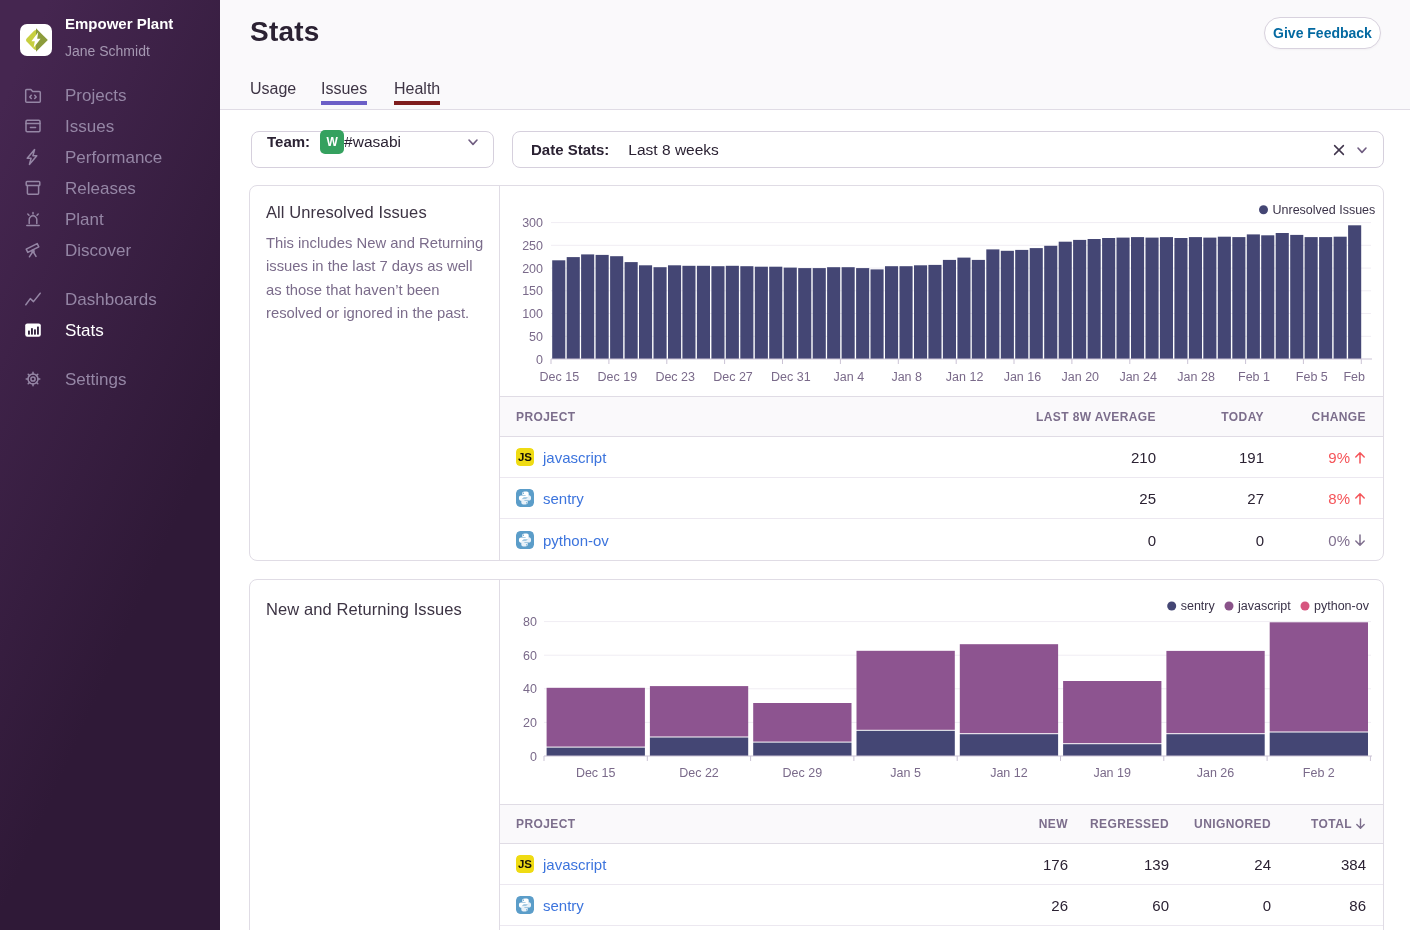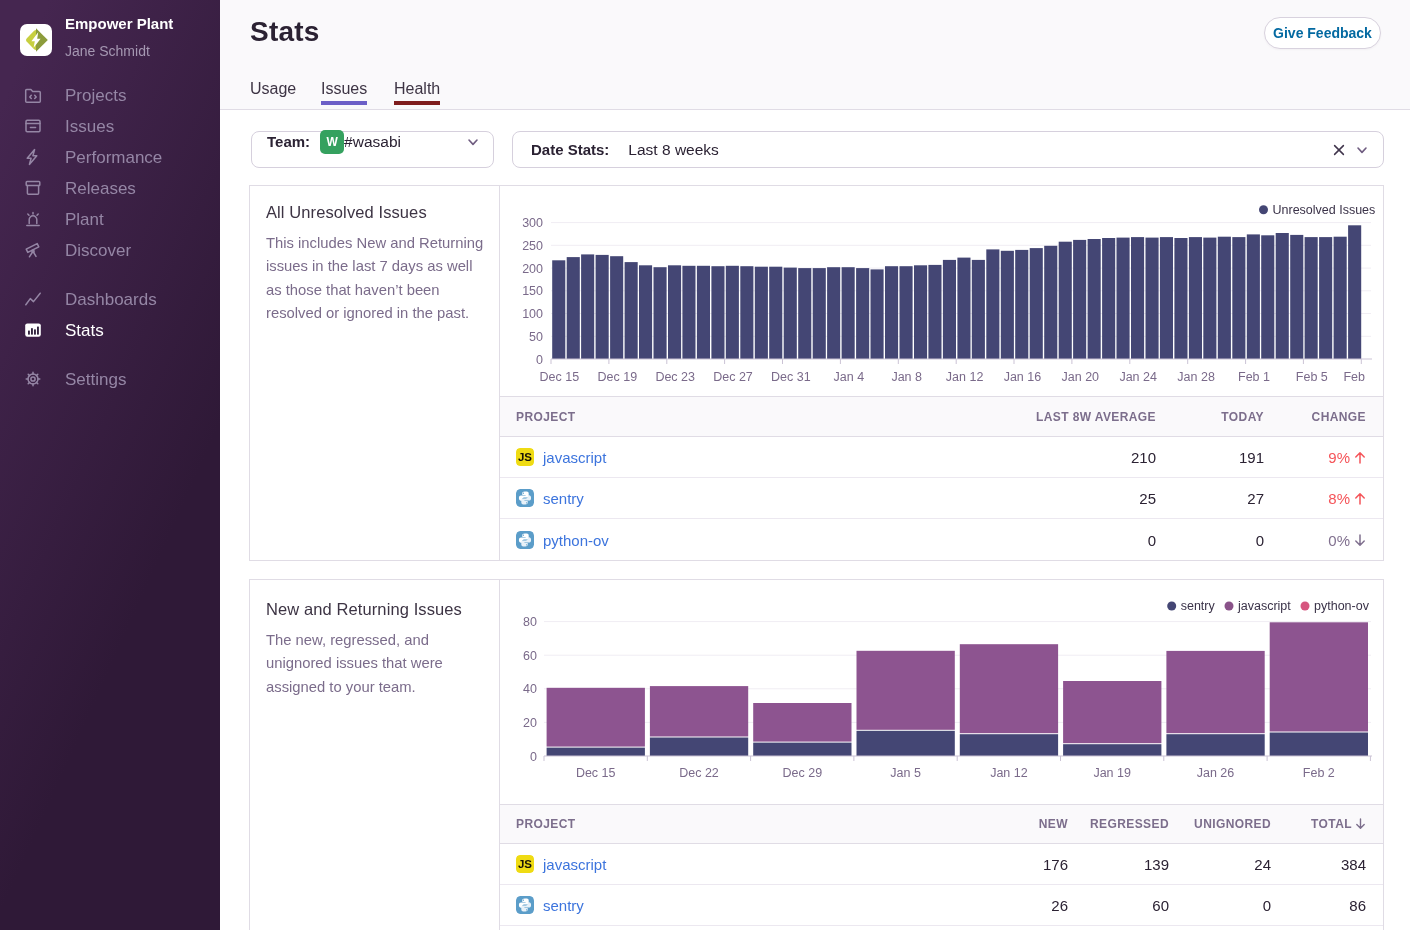--- a/index.html
+++ b/index.html
@@ -18,21 +18,21 @@
 .feedback{position:absolute;left:1264px;top:17px;width:117px;height:32px;background:#fff;border:1px solid #d8d2de;border-radius:16px;font-size:14px;font-weight:bold;color:#0369a1;text-align:center;line-height:30px;box-shadow:0 1px 2px rgba(43,34,51,0.04)}
 .tab{position:absolute;top:81px;font-size:16px;line-height:16px;color:#3d3444;padding-bottom:4px}
 .tab.active{border-bottom:4px solid #6c5fc7}
 .tab.hov{border-bottom:4px solid #7f1d1d}
 
 .filterbox{position:absolute;top:131px;height:37px;background:#fff;border:1px solid #d6d0dd;border-radius:8px;display:flex;align-items:center}
 .flabel{font-size:15px;font-weight:bold;color:#2b2233}
 .fvalue{font-size:15.5px;color:#2b2233}
 .wbadge{width:24px;height:24px;background:#35a15f;border-radius:5px;color:#fff;font-size:12px;font-weight:bold;text-align:center;line-height:24px}
 
-.panel{position:absolute;left:249px;width:1135px;background:#fff;border:1px solid #e0dce5;border-radius:0}
+.panel{position:absolute;left:249px;width:1135px;background:#fff;border:1px solid #e0dce5;border-radius:8px}
 .pdesc{position:absolute;left:0;top:0;width:250px;height:100%;border-right:1px solid #e0dce5}
 .ptitle{position:absolute;left:16px;font-size:16.5px;color:#3d3444;letter-spacing:0.1px}
 .pdesc p{position:absolute;left:16px;font-size:14.8px;line-height:23.3px;color:#7b6c8b;width:225px}
 
 .tbl{position:absolute;left:250px;right:0}
 .trow{display:flex;align-items:center;padding-right:17px}
 .thead{height:41px;background:#faf9fb;border-top:1px solid #e0dce5;border-bottom:1px solid #e0dce5;font-size:12px;font-weight:bold;color:#7c6e8c;letter-spacing:0.4px}
 .tr{height:41px;border-bottom:1px solid #ece8f0;font-size:15px;color:#2b2233}
 .tr:last-child{border-bottom:none}
 .cproj{flex:1;padding-left:16px;display:flex;align-items:center}
@@ -287,21 +287,20 @@
         <div class="num" style="width:108px">0</div>
         <div class="num gray flexr" style="width:102px">0%<svg width="12" height="13" viewBox="0 0 12 13" style="margin-left:4px">
             <path d="M6 1 V11 M1.8 7 L6 11.2 L10.2 7" stroke="#80708f" stroke-width="1.5" fill="none" stroke-linecap="round" stroke-linejoin="round"></path>
           </svg></div>
       </div>
     </div>
   </div>
 <div class="panel" style="top:579px;height:500px">
 <div class="pdesc">
       <div class="ptitle" style="top:20px">New and Returning Issues</div>
-      <p style="top:49px">The new, regressed, and<br>unignored issues that were<br>assigned to your team.</p>
     </div>
 <svg class="abs" style="left:250px;top:0" width="883" height="224" viewBox="0 0 883 224" font-family="Liberation Sans">
 <line x1="44" y1="142.4" x2="871" y2="142.4" stroke="#f0edf3" stroke-width="1"></line>
 <line x1="44" y1="108.8" x2="871" y2="108.8" stroke="#f0edf3" stroke-width="1"></line>
 <line x1="44" y1="75.2" x2="871" y2="75.2" stroke="#f0edf3" stroke-width="1"></line>
 <line x1="44" y1="41.6" x2="871" y2="41.6" stroke="#f0edf3" stroke-width="1"></line>
 <text x="37" y="180.5" font-size="12.5" fill="#7a6a8a" text-anchor="end">0</text>
 <text x="37" y="146.9" font-size="12.5" fill="#7a6a8a" text-anchor="end">20</text>
 <text x="37" y="113.3" font-size="12.5" fill="#7a6a8a" text-anchor="end">40</text>
 <text x="37" y="79.7" font-size="12.5" fill="#7a6a8a" text-anchor="end">60</text>

